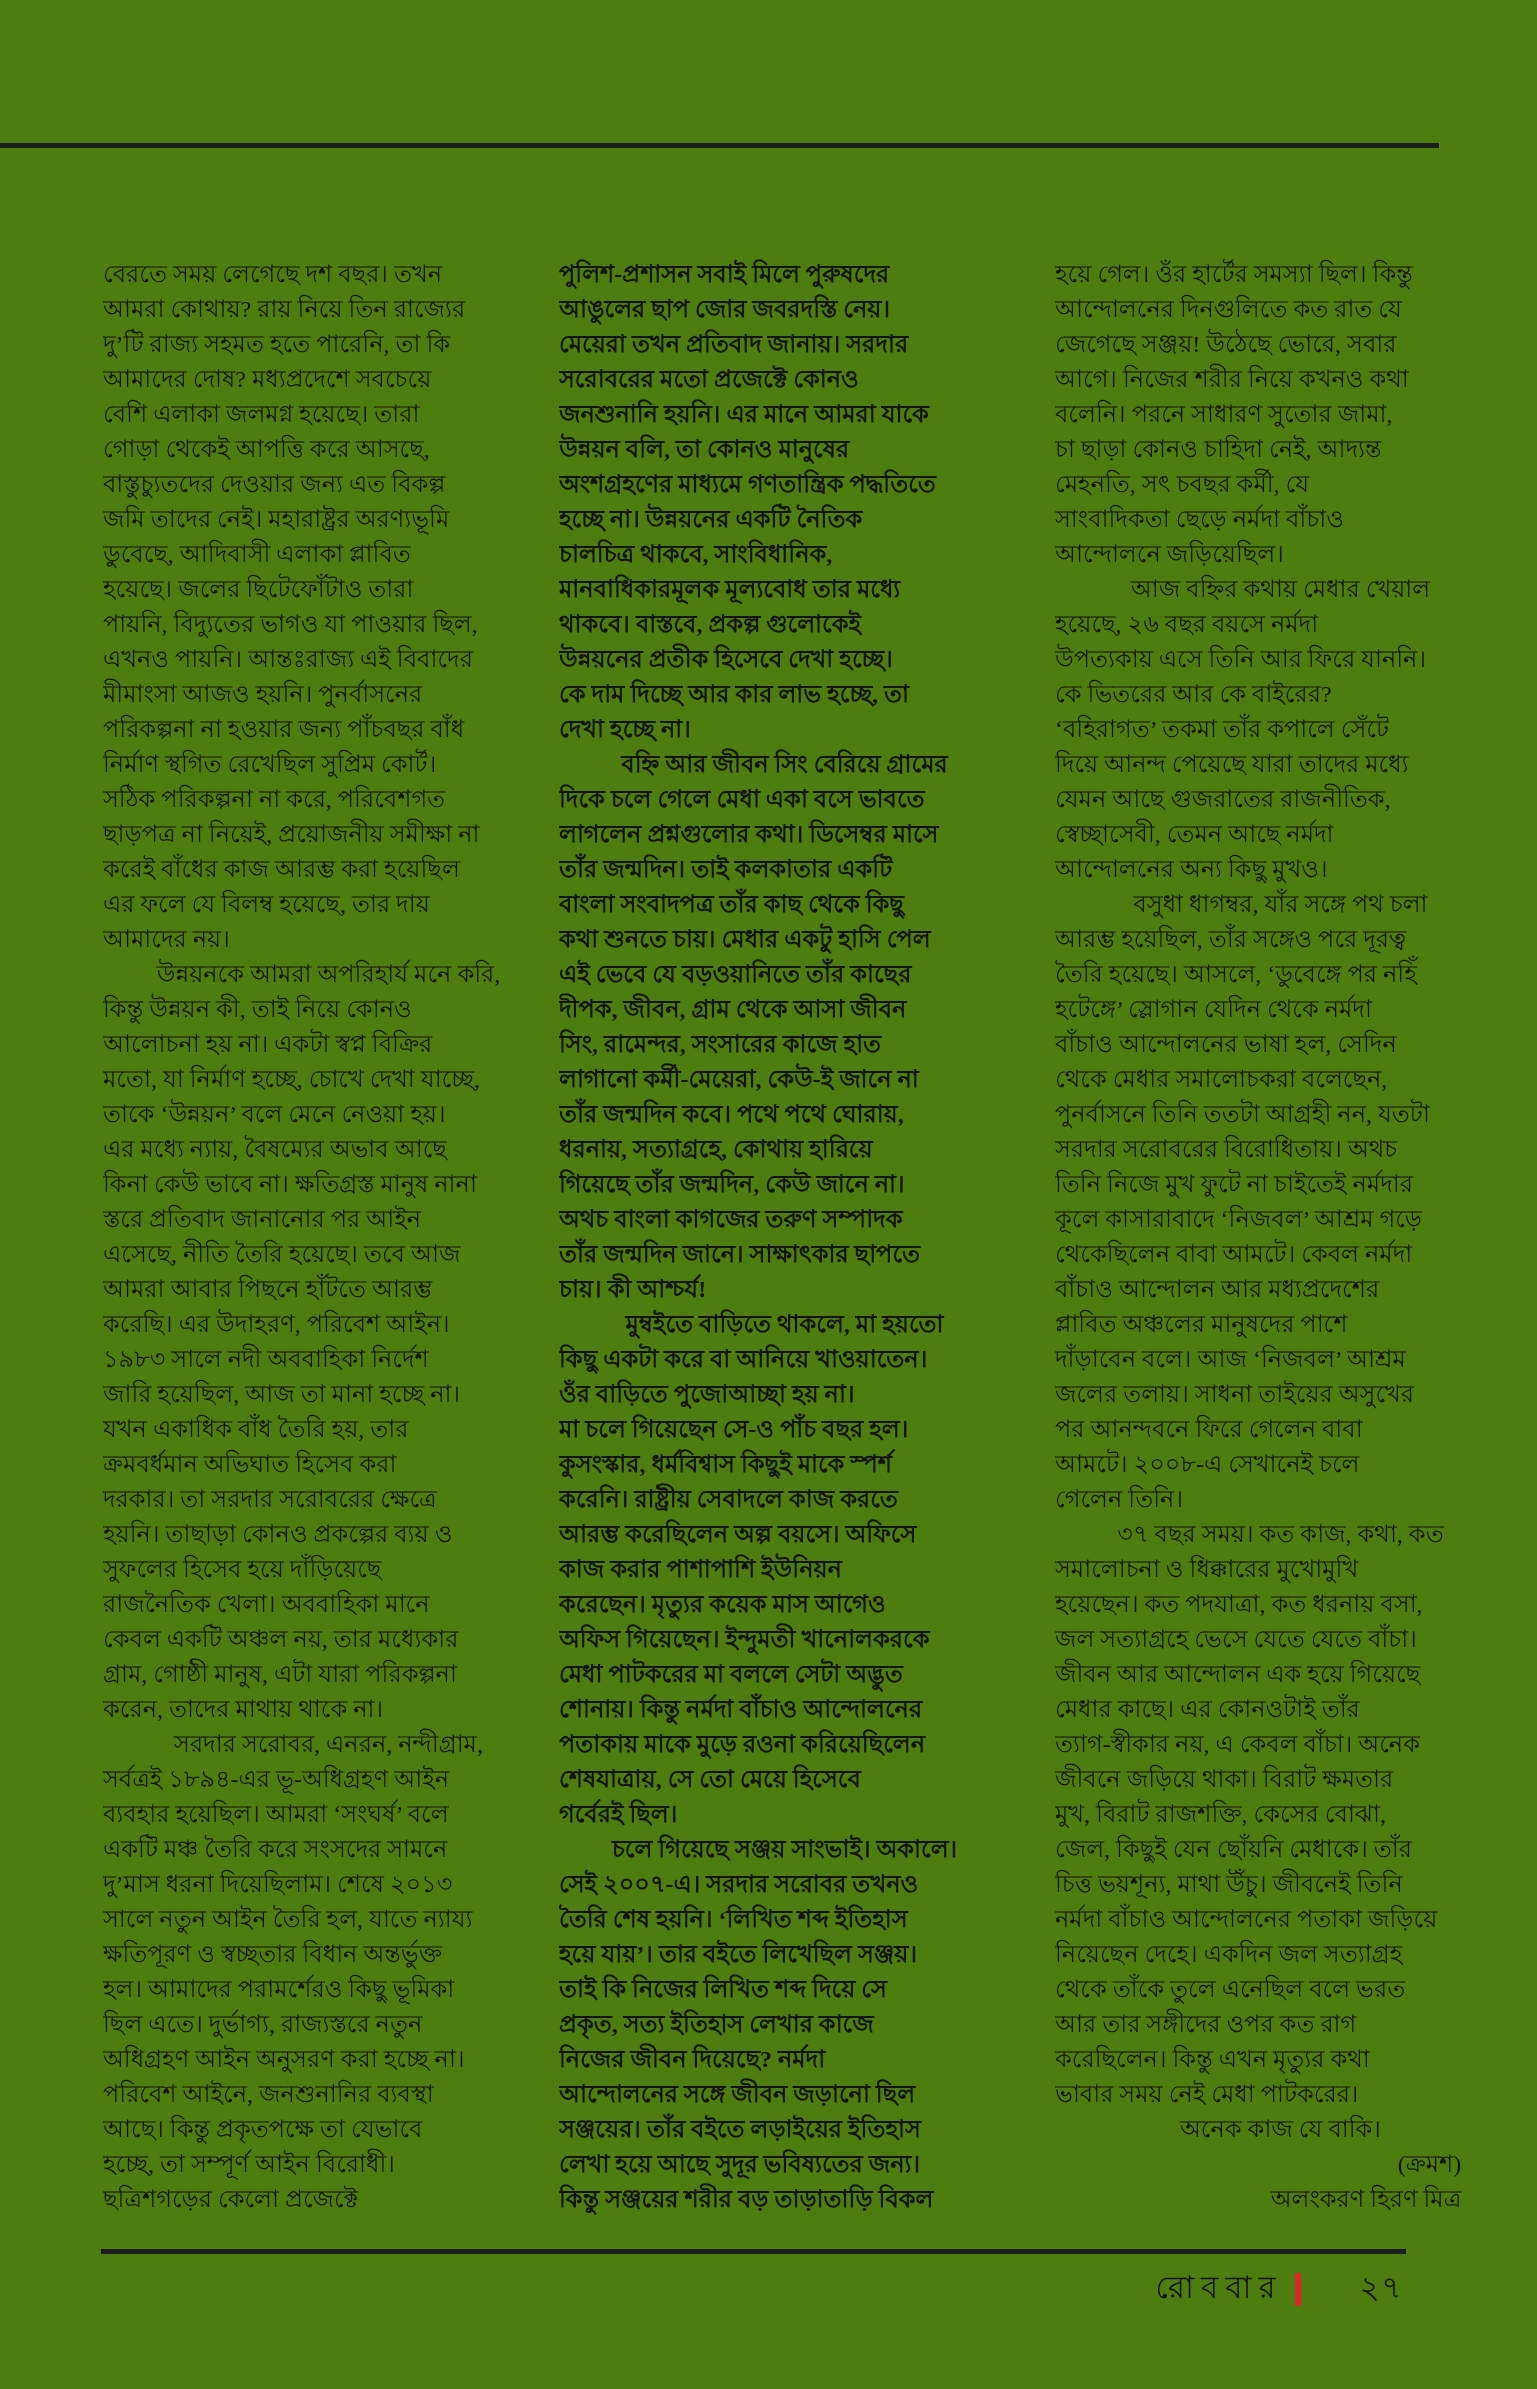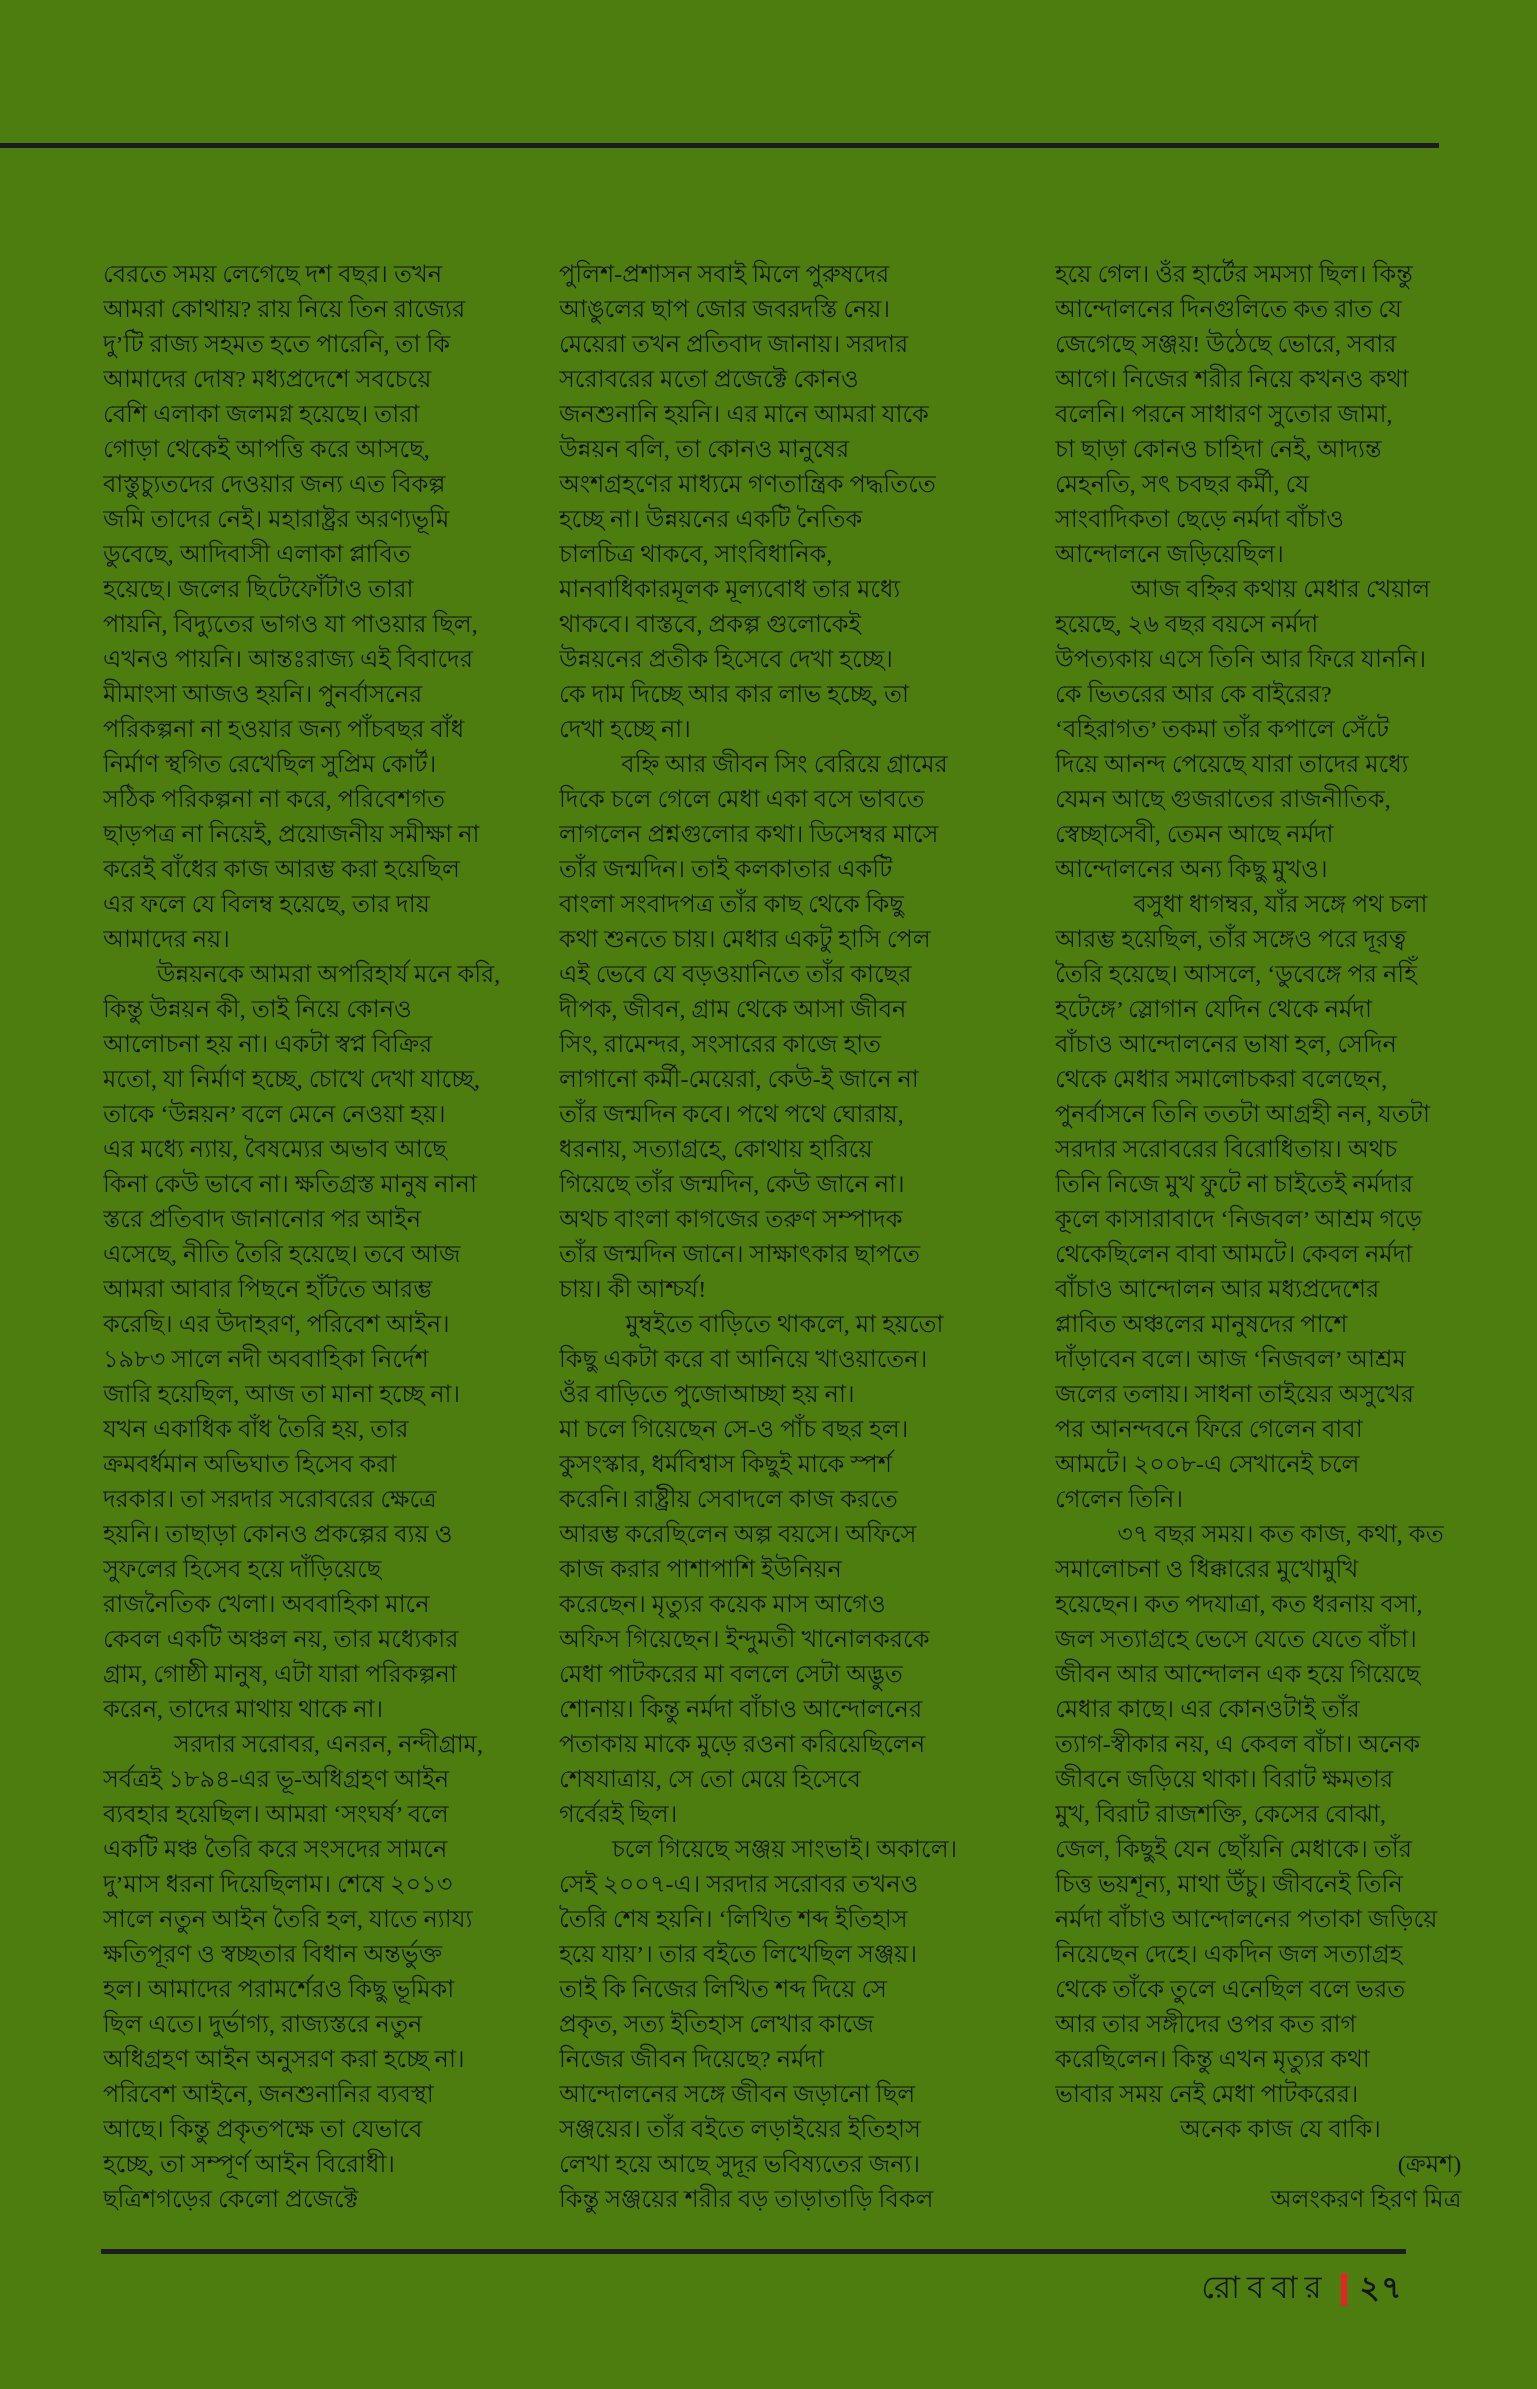--- a/index.html
+++ b/index.html
@@ -11,38 +11,38 @@
     color:#141414;
     overflow:hidden;
   }
   .rule{position:absolute;background:#1d1d1d;}
   .rule-top{left:0;top:143px;width:1439px;height:5.4px;}
   .rule-bottom{left:101px;top:2249px;width:1305px;height:5.4px;}
   .col{
     position:absolute;top:257px;width:411px;overflow:hidden;
   }
   .col1{left:103px;}
-  .col2{left:559px;}
+  .col2{left:559px;font-weight:bold;}
   .col3{left:1055px;}
   .line{
     height:35px;line-height:35px;
     font-size:24px;
     white-space:nowrap;
     text-align:left;
   }
   .line.indent{padding-left:40px;text-align:center;}
   .line.right{text-align:right;padding-right:4.7px;}
   .line.bold{font-weight:normal;}
   .footer{
     position:absolute;top:2263px;right:135px;
     display:flex;align-items:center;gap:12.4px;
     font-size:31px;
   }
   .footer .mag{letter-spacing:7px;}
-  .footer .pgnum{font-weight:bold;letter-spacing:1.6px;}
+  .footer .pgnum{font-weight:normal;letter-spacing:1.6px;margin-left:46px;}
   .red-bar{width:6.2px;height:33px;background:#e52428;}
 </style>
 </head>
 <body>
 
 <div class="page">
   <div class="rule rule-top"></div>
 
   <div class="col col1">
       <div class="line">বেরতে সময় লেগেছে দশ বছর। তখন</div>

